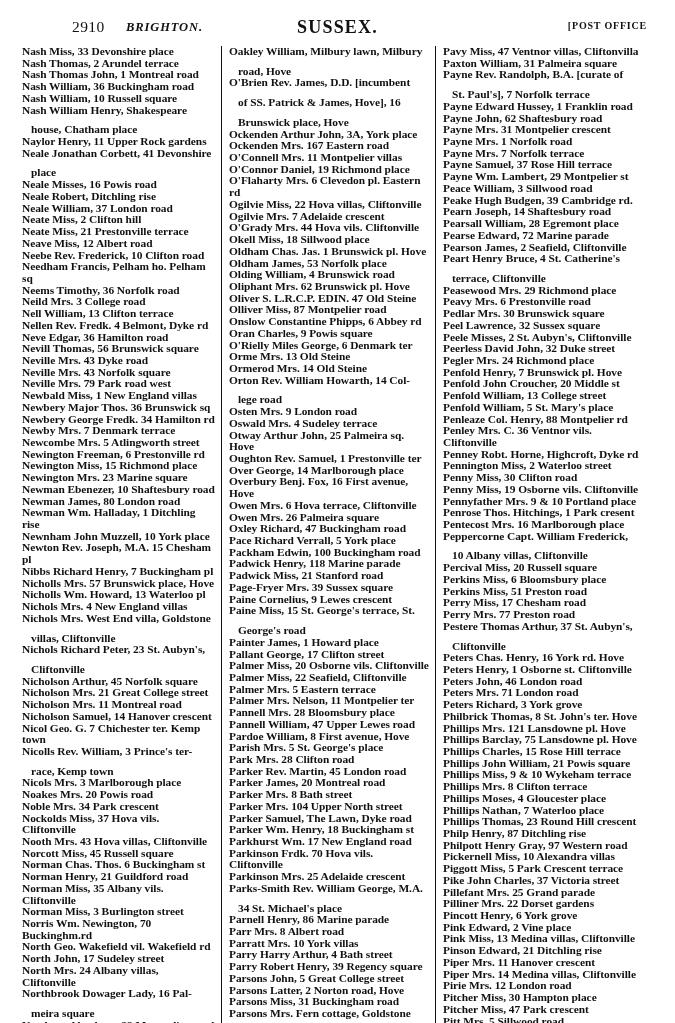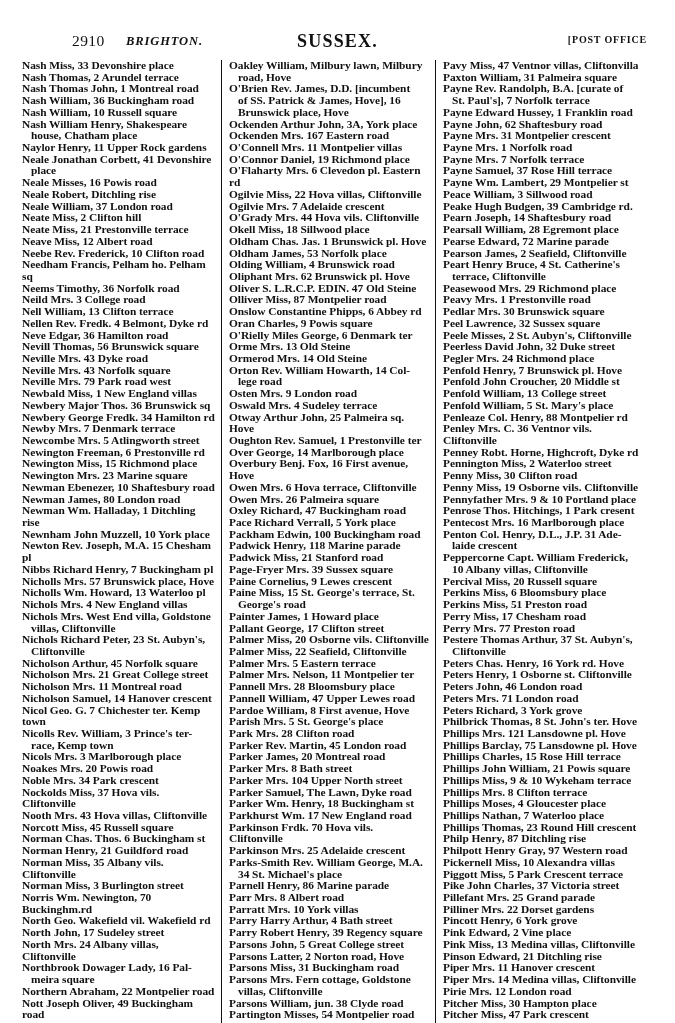--- a/index.html
+++ b/index.html
@@ -12,21 +12,21 @@
     height: 1023px;
     font-family: "Liberation Serif", "DejaVu Serif", serif;
     color: #111111;
     overflow: hidden;
   }
   .page {
     position: relative;
     width: 675px;
     height: 1023px;
     box-sizing: border-box;
-    padding: 32px 22px 8px 22px;
+    padding: 18px 22px 8px 22px;
   }
 
   
   .running-head {
     position: relative;
     height: 22px;
     margin-bottom: 6px;
   }
   .rh-folio {
     position: absolute;
@@ -92,20 +92,21 @@
     padding-left: 9px;
     margin: 0;
   }
   .entry > span.ln {
     display: block;
     margin-left: -9px;
   }
   .entry > span.cont {
     display: block;
     margin-left: 0;
+    margin-top: 8px;
   }
 </style>
 </head>
 <body>
 
 <div class="page">
 
   <div class="running-head">
     <div class="rh-folio">2910</div>
     <div class="rh-place">BRIGHTON.</div>
@@ -599,21 +600,21 @@
           <span class="ln">Pearson James, 2 Seafield, Cliftonville</span>
         </p>
         <p class="entry">
           <span class="ln">Peart Henry Bruce, 4 St. Catherine's</span>
           <span class="cont">terrace, Cliftonville</span>
         </p>
         <p class="entry">
           <span class="ln">Peasewood Mrs. 29 Richmond place</span>
         </p>
         <p class="entry">
-          <span class="ln">Peavy Mrs. 1 Prestonville road</span>
+          <span class="ln">Peavy Mrs. 6 Prestonville road</span>
         </p>
         <p class="entry">
           <span class="ln">Pedlar Mrs. 30 Brunswick square</span>
         </p>
         <p class="entry">
           <span class="ln">Peel Lawrence, 32 Sussex square</span>
         </p>
         <p class="entry">
           <span class="ln">Peele Misses, 2 St. Aubyn's, Cliftonville</span>
         </p>
@@ -654,24 +655,20 @@
           <span class="ln">Penny Miss, 19 Osborne vils. Cliftonville</span>
         </p>
         <p class="entry">
           <span class="ln">Pennyfather Mrs. 9 &amp; 10 Portland place</span>
         </p>
         <p class="entry">
           <span class="ln">Penrose Thos. Hitchings, 1 Park cresent</span>
         </p>
         <p class="entry">
           <span class="ln">Pentecost Mrs. 16 Marlborough place</span>
-        </p>
-        <p class="entry">
-          <span class="ln">Penton Col. Henry, D.L., J.P. 31 Ade-</span>
-          <span class="cont">laide crescent</span>
         </p>
         <p class="entry">
           <span class="ln">Peppercorne Capt. William Frederick,</span>
           <span class="cont">10 Albany villas, Cliftonville</span>
         </p>
         <p class="entry">
           <span class="ln">Percival Miss, 20 Russell square</span>
         </p>
         <p class="entry">
           <span class="ln">Perkins Miss, 6 Bloomsbury place</span>

